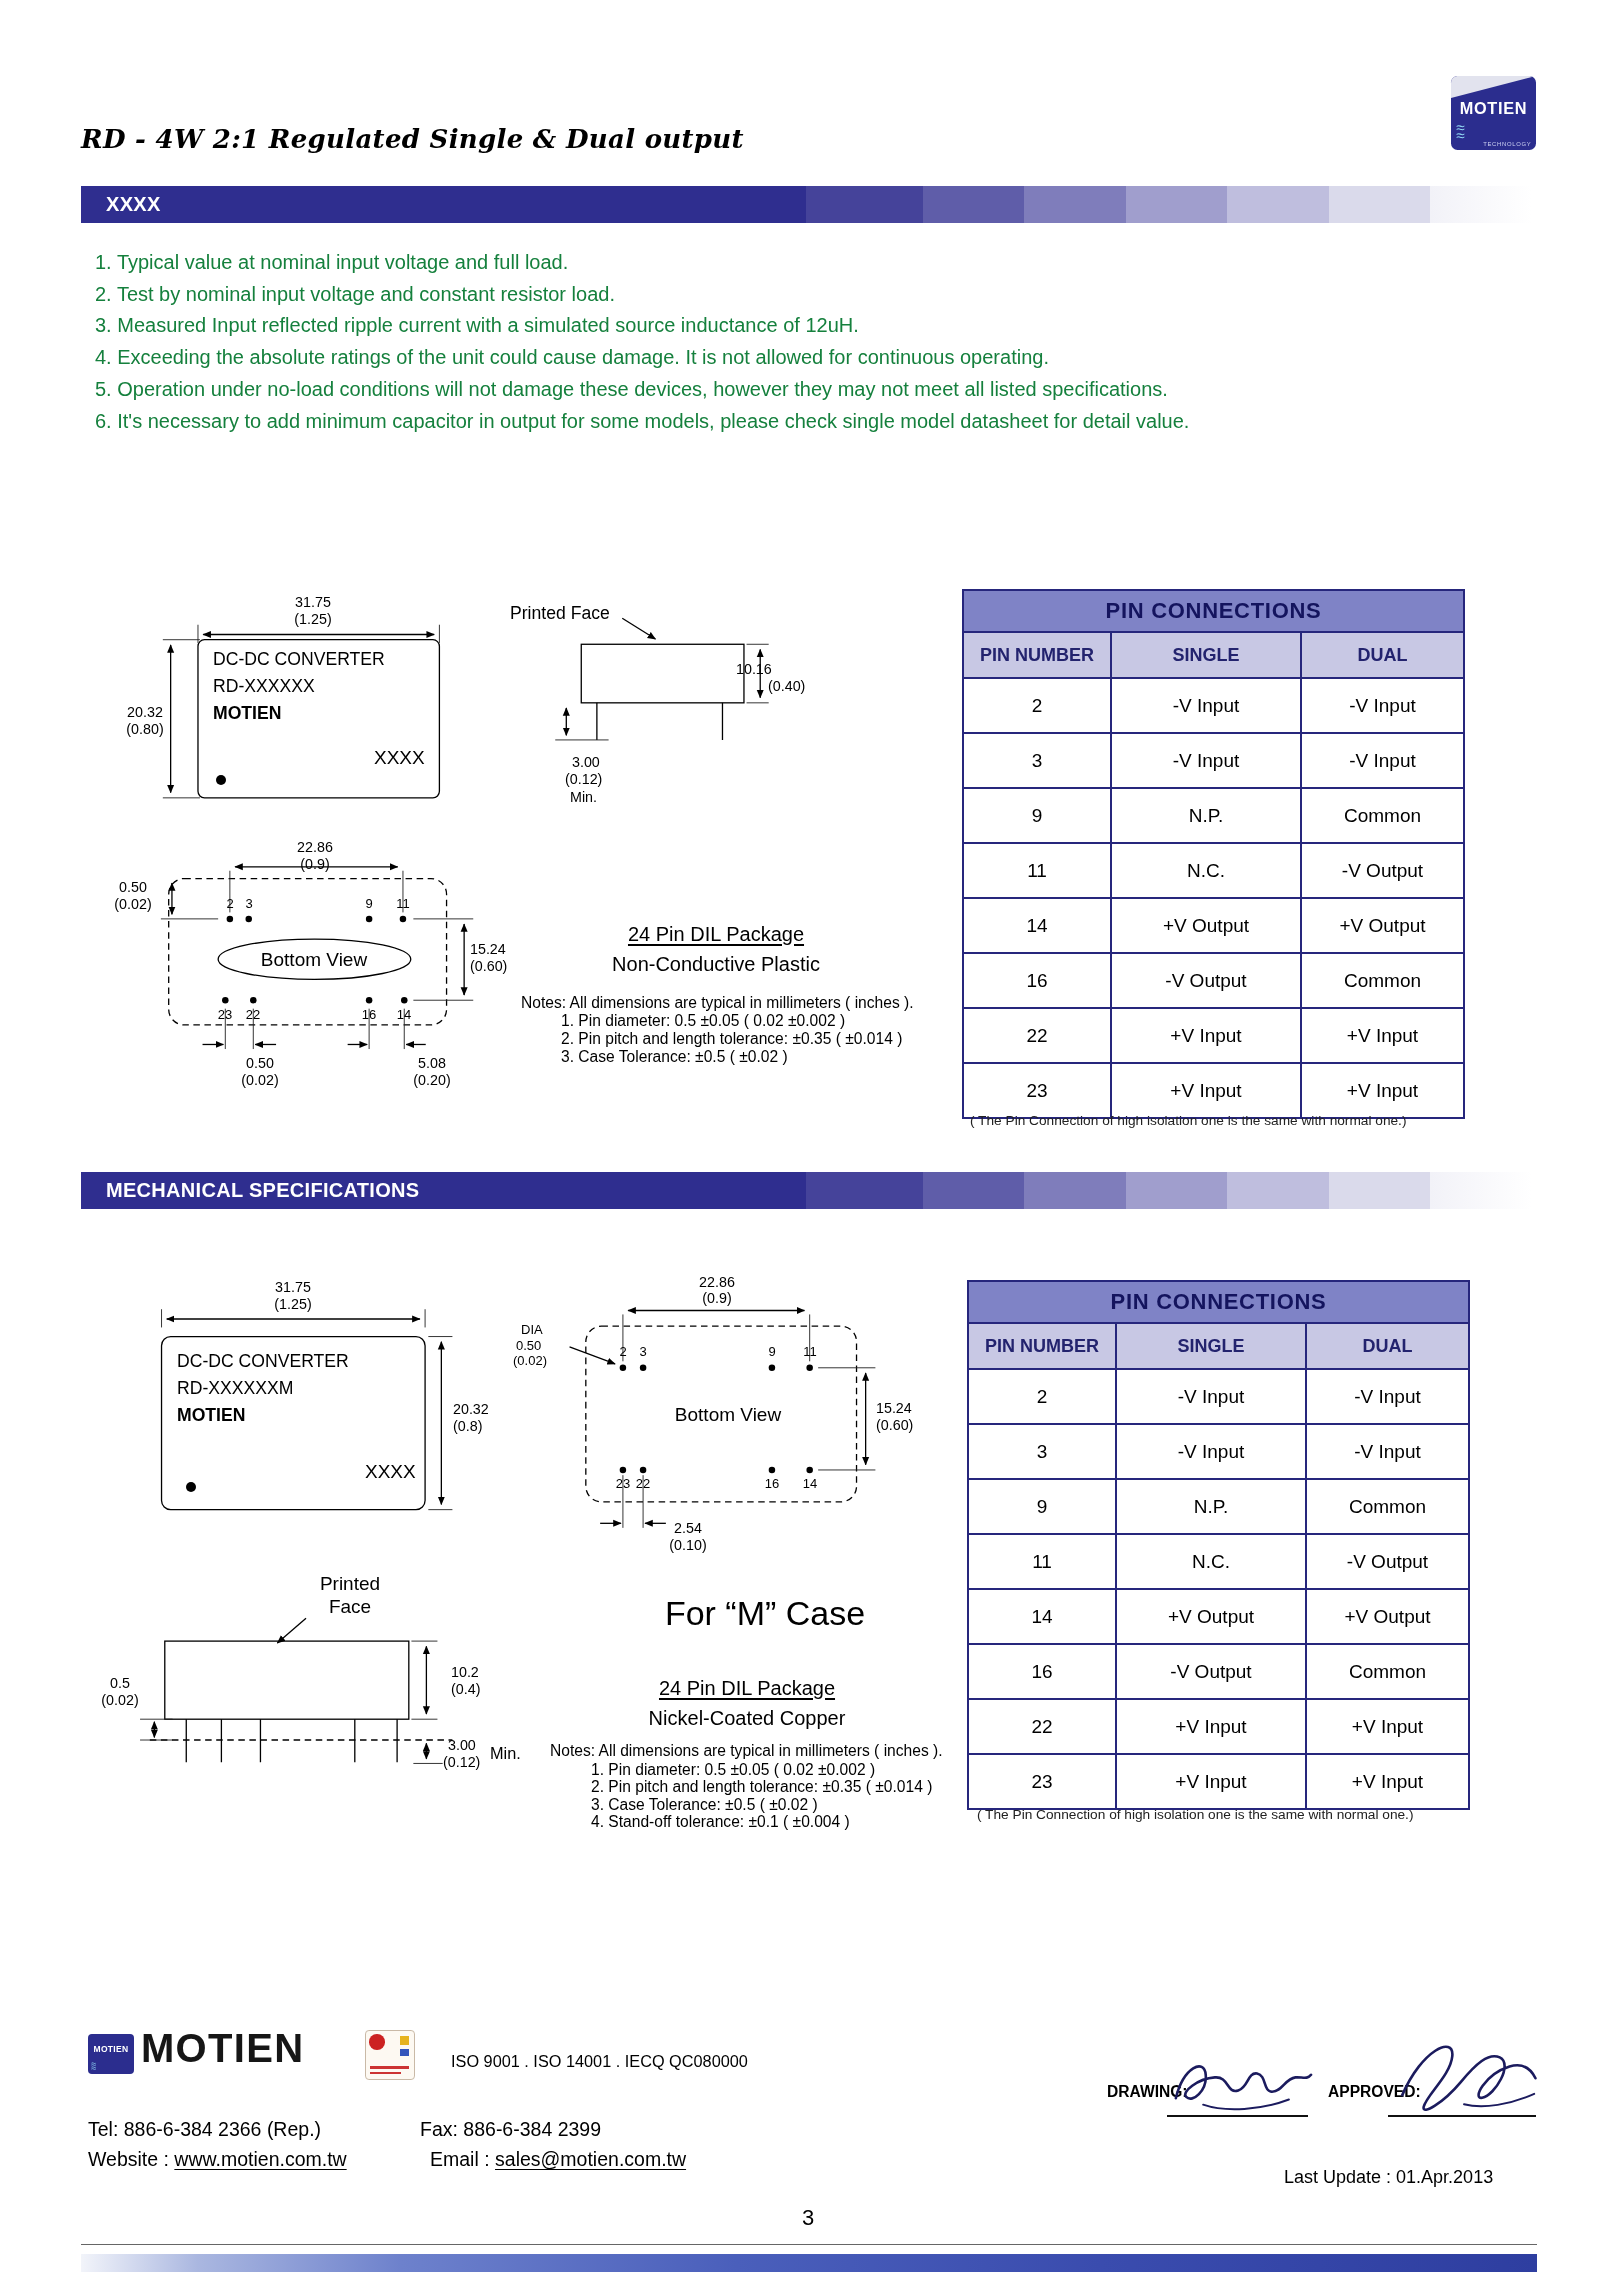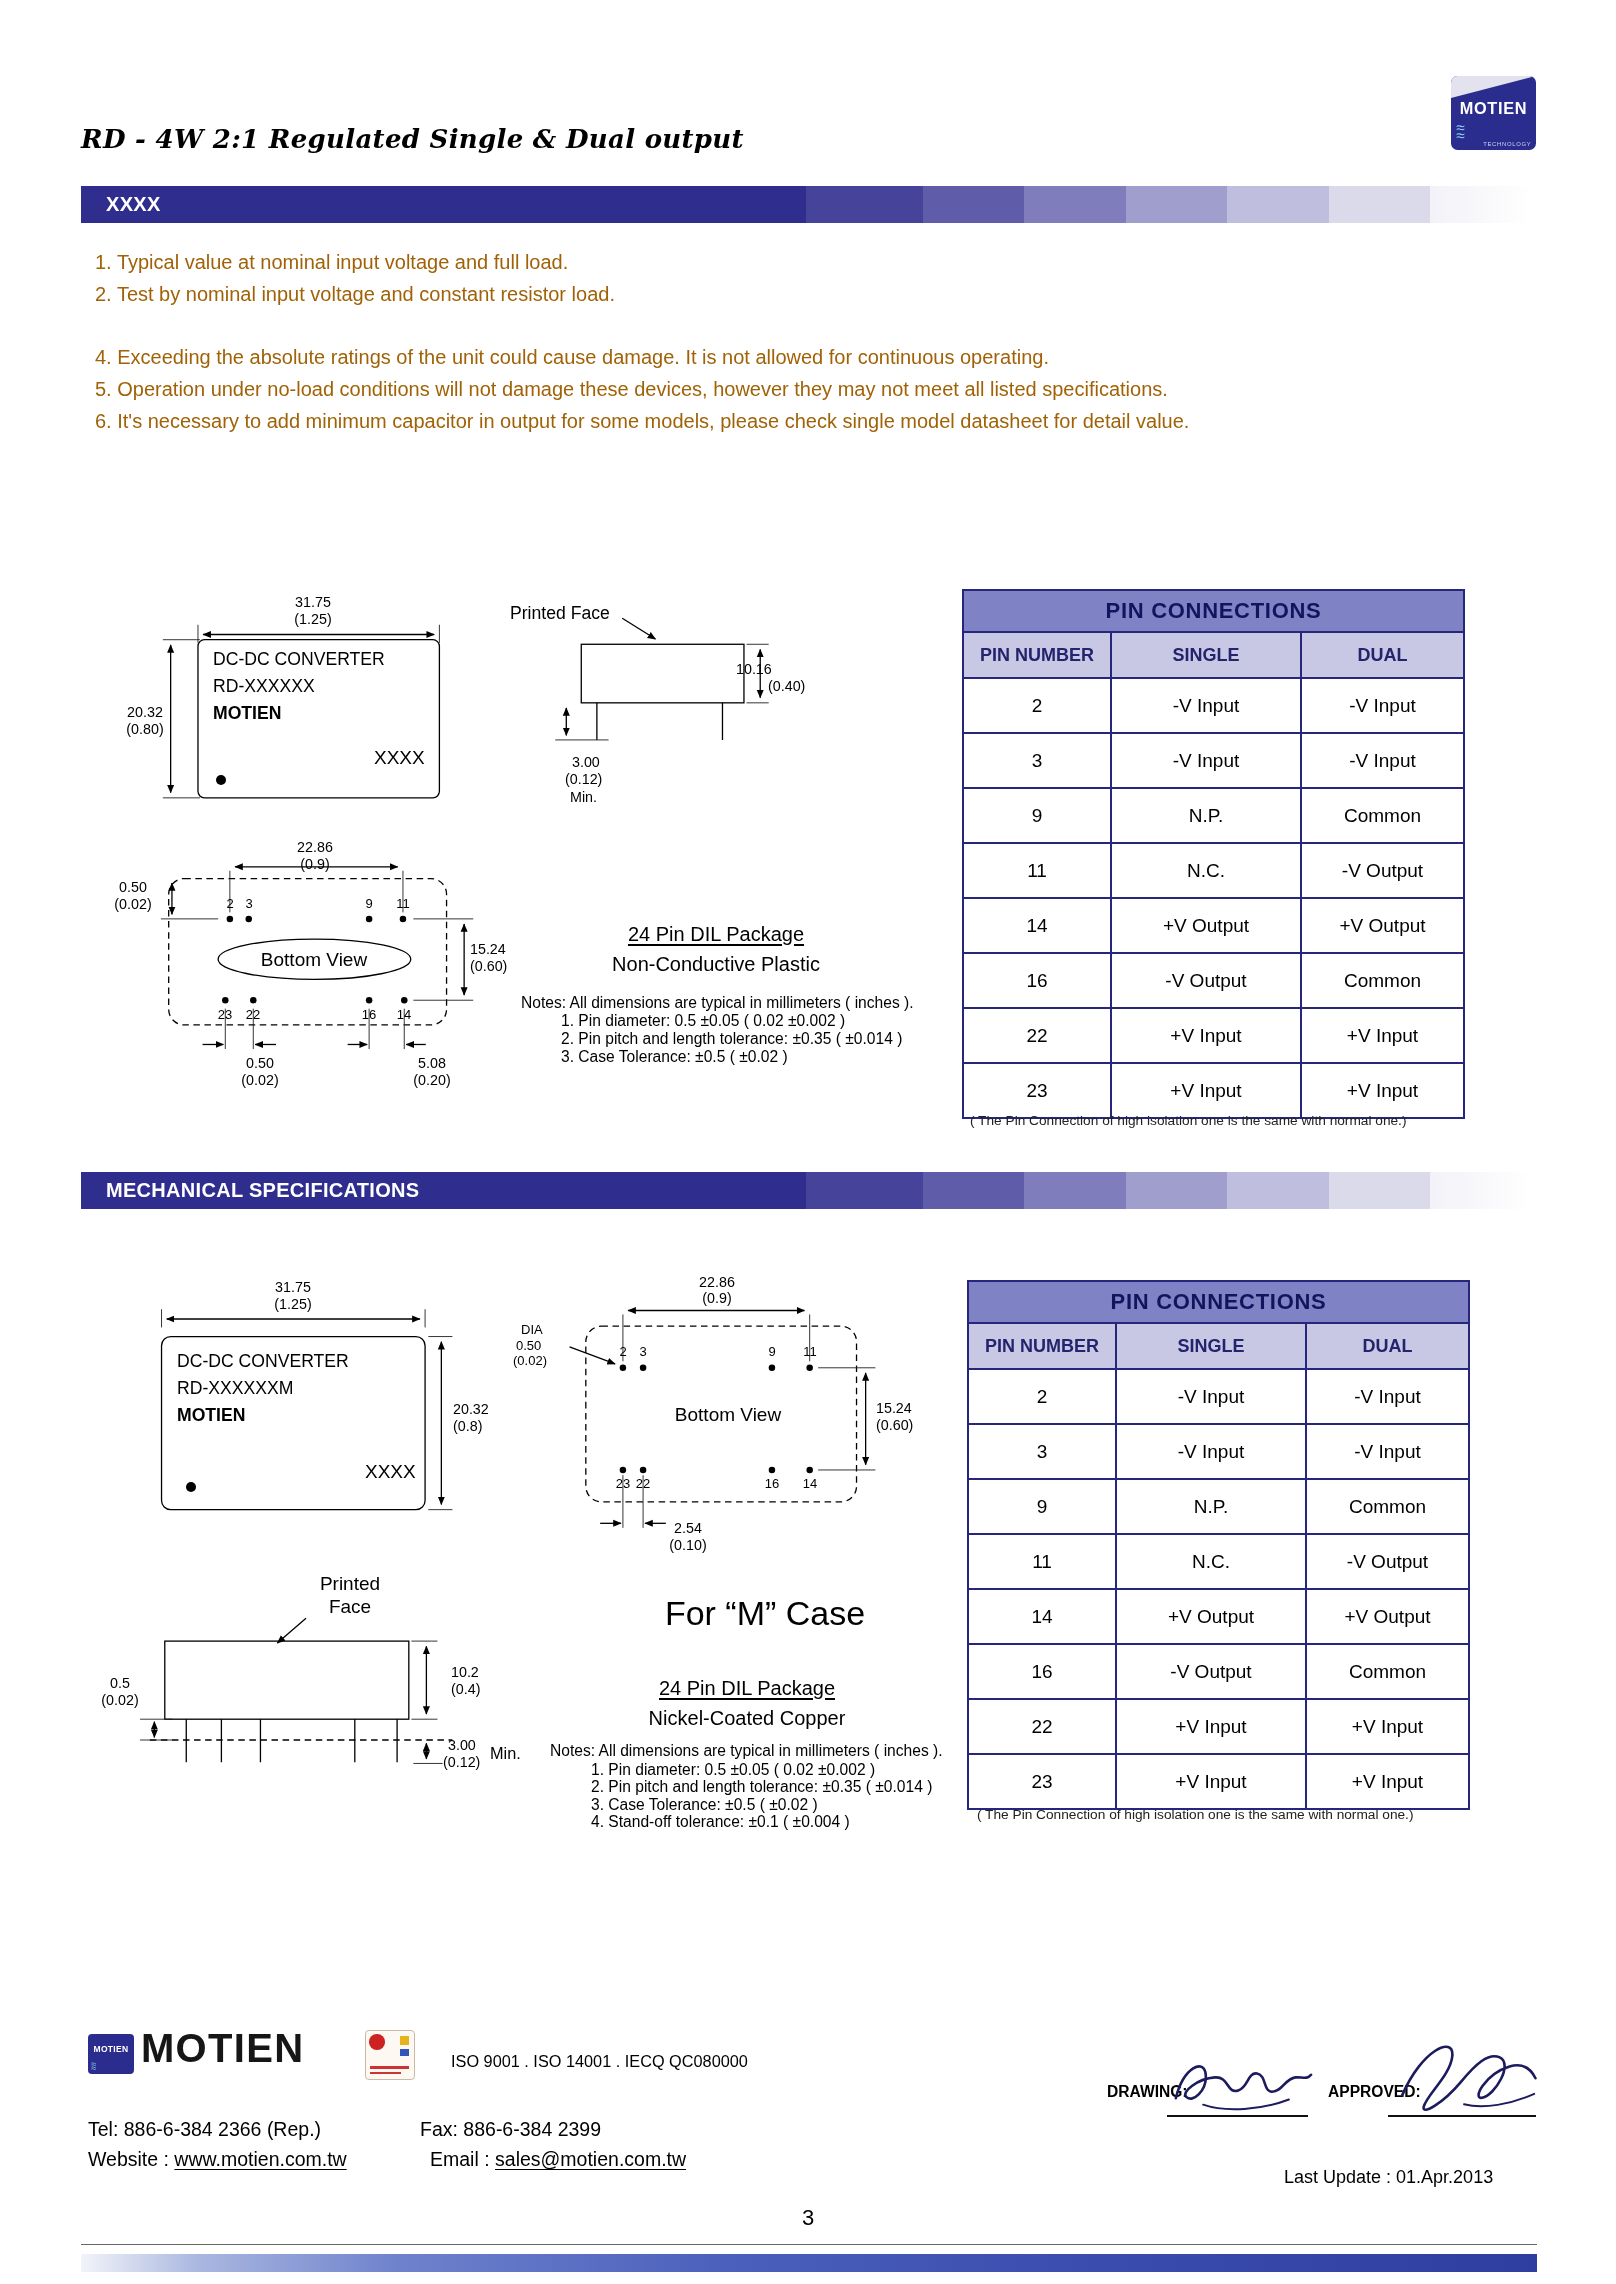--- a/index.html
+++ b/index.html
@@ -13,21 +13,21 @@
   .f20{font-size:13px;} .f21{font-size:13.7px;} .f22{font-size:14.3px;} .f24{font-size:15.6px;}
   .f25{font-size:16.3px;} .f27{font-size:17.6px;} .f29{font-size:19px;} .f31{font-size:20px;}
   .f54{font-size:34px;}
   .title{position:absolute;left:81px;top:124px;font-family:"DejaVu Serif",serif;
          font-style:italic;font-weight:bold;font-size:26px;letter-spacing:0.3px;}
   .bar{position:absolute;left:81px;width:1451px;height:37px;color:#fff;font-weight:bold;
        font-size:20px;line-height:37px;padding-left:25px;box-sizing:border-box;letter-spacing:0.3px;
        background:linear-gradient(90deg,#2f2e8f 0%,#2f2e8f 50%,#45439a 50%,#45439a 58%,
         #5f5da9 58%,#5f5da9 65%,#7f7dbb 65%,#7f7dbb 72%,#a09ecd 72%,#a09ecd 79%,
         #bfbede 79%,#bfbede 86%,#dadaeb 86%,#dadaeb 93%,#f2f2f8 93%,#ffffff 100%);}
-  .note-line{position:absolute;left:95px;font-size:20px;white-space:nowrap;color:#a16207;}
+  .note-line{position:absolute;left:95px;font-size:20px;white-space:nowrap;color:#15803d;}
   .pin-table{position:absolute;border-collapse:collapse;table-layout:fixed;
              font-family:"Liberation Sans",sans-serif;}
   .pin-table th,.pin-table td{border:2px solid #26267c;text-align:center;padding:0;}
   .pin-table .ttl{background:#7f83c6;color:#14145e;font-size:22px;font-weight:bold;
                   height:40px;letter-spacing:0.7px;}
   .pin-table .hdr th{background:#c8c8e4;color:#23236e;font-size:18px;font-weight:bold;height:44px;}
   .pin-table td{background:#fff;font-size:19px;height:53px;color:#000;}
   .pdot{position:absolute;width:10.4px;height:10.4px;border-radius:50%;background:#000;}
   .ln{stroke:#000;stroke-width:2;fill:none;}
   .xl{stroke:#222;stroke-width:1.4;fill:none;}
@@ -71,20 +71,21 @@
   <div class="logo">
     <div class="wedge"></div>
     <div class="lname">MOTIEN</div>
     <div class="wv">≈<br>≈</div>
     <div class="tg">TECHNOLOGY</div>
   </div>
 
   <div class="bar" style="top:186px">XXXX</div>
   <div class="note-line" style="top:251px">1. Typical value at nominal input voltage and full load.</div>
   <div class="note-line" style="top:283px">2. Test by nominal input voltage and constant resistor load.</div>
+  <div class="note-line" style="top:314px">3. Measured Input reflected ripple current with a simulated source inductance of 12uH.</div>
   <div class="note-line" style="top:346px">4. Exceeding the absolute ratings of the unit could cause damage.  It is not allowed for continuous operating.</div>
   <div class="note-line" style="top:378px">5. Operation under no-load conditions will not damage these devices, however they may not meet all listed specifications.</div>
   <div class="note-line" style="top:410px">6. It's necessary to add minimum capacitor in output for some models, please check single model datasheet for detail value.</div>
 
 
   <svg class="abs" style="left:88px;top:566px" width="872" height="560" viewBox="0 0 1340 860">
     <defs>
       <marker id="arw" viewBox="0 0 12 12" refX="11" refY="6" markerWidth="13" markerHeight="13" orient="auto-start-reverse" markerUnits="userSpaceOnUse">
         <path d="M0,1 L12,6 L0,11 Z" fill="#000"></path>
       </marker>

